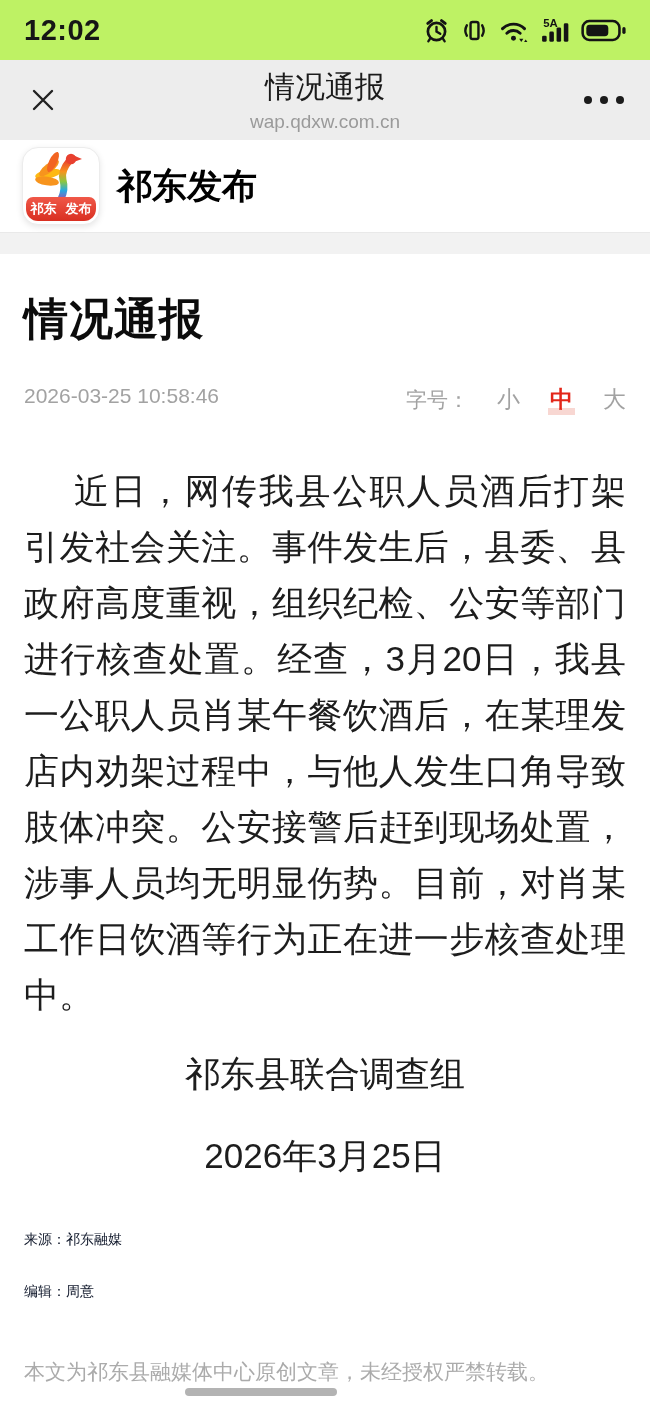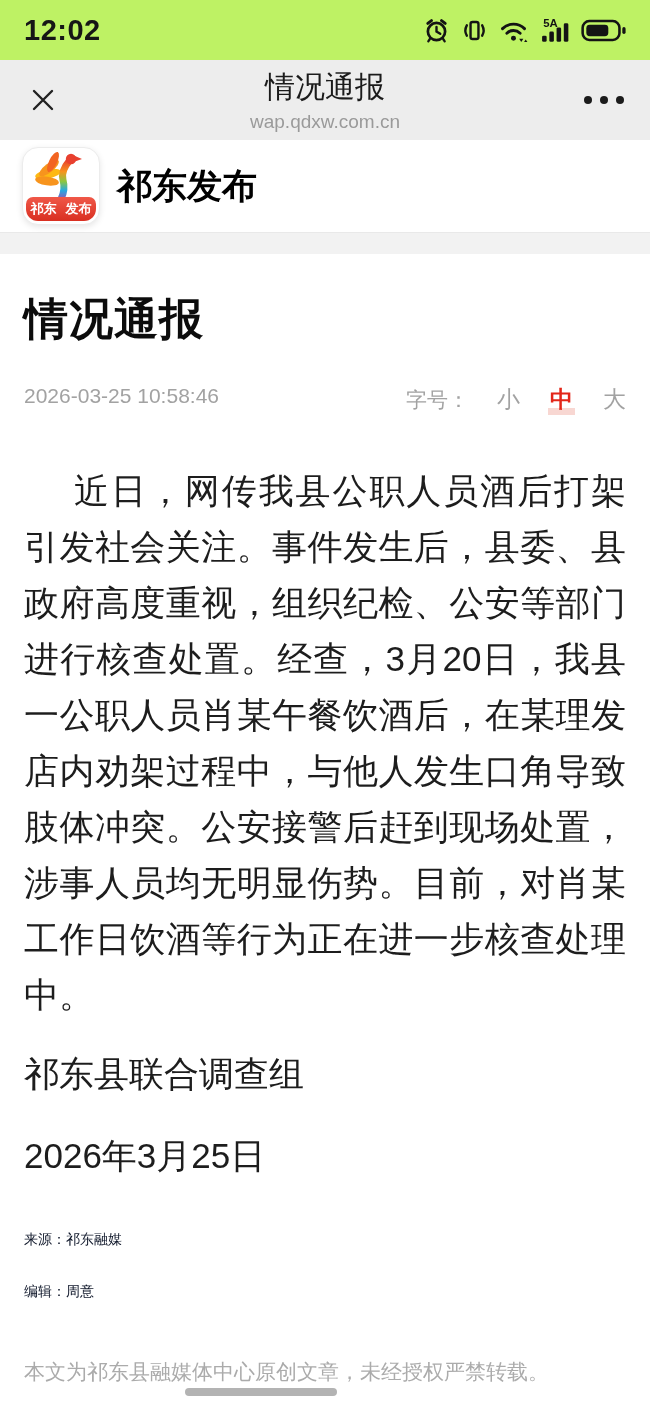--- a/index.html
+++ b/index.html
@@ -71,21 +71,21 @@
   .fs-label { font-size:21px; color:#a2a2a2;font-family:Liberation Serif, serif; }
   .fs-option { font-size:23px; color:#a2a2a2; cursor:pointer; }
   .fs-option.selected {
     color:#e32619; font-weight:700; padding:0 2px;
     background:linear-gradient(to top, #f8d7d2 7px, transparent 7px);
   }
   .article-body {
     margin-top:48px; font-size:35px; line-height:56px; color:#1d1d1d;
     text-indent:50px; text-align:justify;
   }
-  .sig-line { text-align:left; font-size:35px; color:#1d1d1d; line-height:50px; }
+  .sig-line { text-align:center; font-size:35px; color:#1d1d1d; line-height:50px; }
   .sig-name { margin-top:26px; }
   .sig-date { margin-top:32px; }
   .source-block { margin-top:32px; }
   .source-row { font-size:14px; color:#0f172a; line-height:52px; }
 
   
   .page-footer {
     position:absolute; left:24px; right:24px; bottom:17px;
     font-size:21px; color:#ababab;
   }

